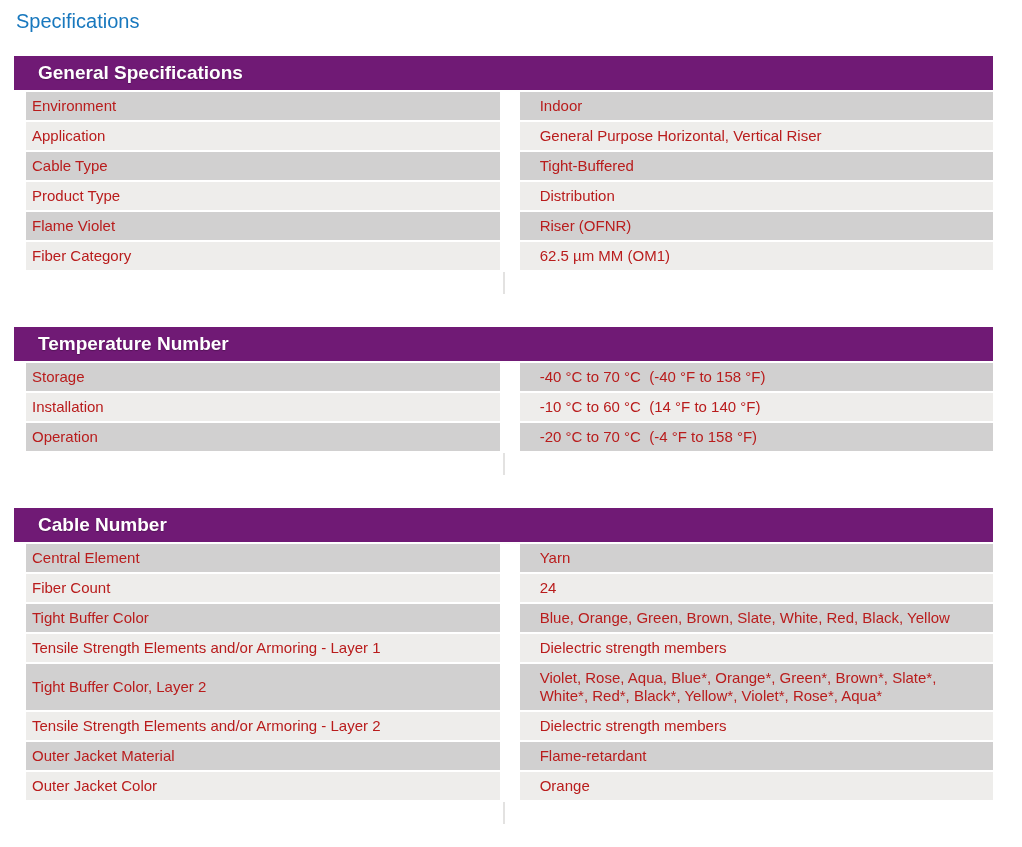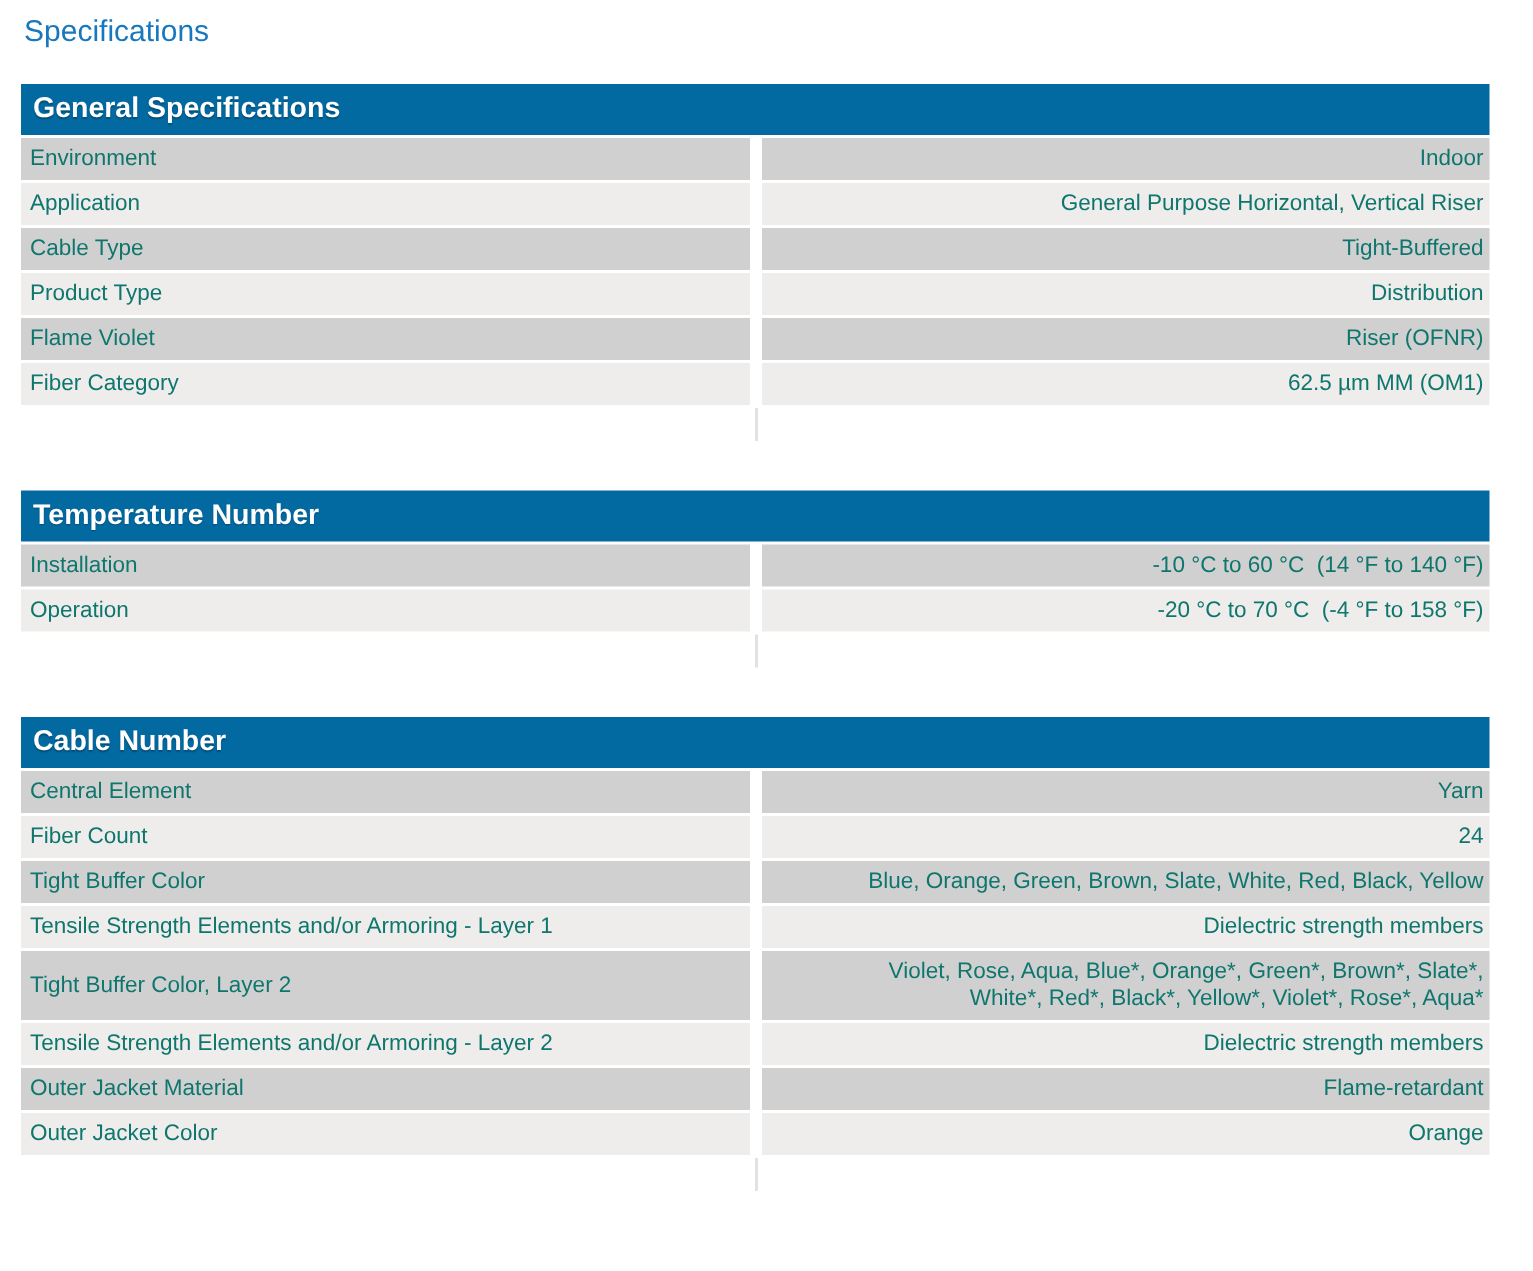--- a/index.html
+++ b/index.html
@@ -13,44 +13,45 @@
   }
   .page-title {
     color: #1878be;
     font-size: 20px;
     font-weight: 400;
     line-height: 28px;
     margin: 0 0 21px 2px;
   }
   .spec-table { margin-bottom: 33px; }
   .table-header {
-    background: #0369a1;
+    background: #701a75;
     color: #ffffff;
     font-size: 19px;
     font-weight: 700;
     height: 34px;
     line-height: 34px;
-    padding-left: 8px;
+    padding-left: 24px;
     margin-bottom: 2px;
     text-shadow: 0 1px 1px rgba(0,0,0,0.25);
   }
   .row { display: flex; align-items: stretch; margin-bottom: 2px; }
   .cell {
     font-size: 15px;
-    color: #0f766e;
+    color: #b91c1c;
     line-height: 18px;
     padding: 5px 4px 5px 6px;
     white-space: pre-wrap;
     display: flex;
     flex-direction: column;
     justify-content: center;
+    margin-left: 12px;
   }
   .label-cell { width: 493px; }
   .gap { width: 8px; flex: none; }
-  .value-cell { width: 492px; padding-left: 20px; text-align: right; }
+  .value-cell { width: 492px; padding-left: 20px; }
   .table-body .row:nth-child(odd) .cell  { background: #d1d0d0; }
   .table-body .row:nth-child(even) .cell { background: #eeedeb; }
   .table-body .row.empty { height: 22px; margin-bottom: 0; }
   .table-body .row.empty .cell { background: #ffffff; }
   .table-body .row.empty .gap {
     background: linear-gradient(to right, #ffffff 0px, #ffffff 3px, #e3e2e1 3px, #e3e2e1 5px, #ffffff 5px);
   }
 </style>
 </head>
 <body>
@@ -96,20 +97,25 @@
         <div class="cell label-cell"></div>
         <div class="gap"></div>
         <div class="cell value-cell"></div>
       </div>
     </div>
   </section>
 
   <section class="spec-table">
     <div class="table-header">Temperature Number</div>
     <div class="table-body">
+      <div class="row">
+        <div class="cell label-cell">Storage</div>
+        <div class="gap"></div>
+        <div class="cell value-cell">-40 °C to 70 °C  (-40 °F to 158 °F)</div>
+      </div>
       <div class="row">
         <div class="cell label-cell">Installation</div>
         <div class="gap"></div>
         <div class="cell value-cell">-10 °C to 60 °C  (14 °F to 140 °F)</div>
       </div>
       <div class="row">
         <div class="cell label-cell">Operation</div>
         <div class="gap"></div>
         <div class="cell value-cell">-20 °C to 70 °C  (-4 °F to 158 °F)</div>
       </div>

